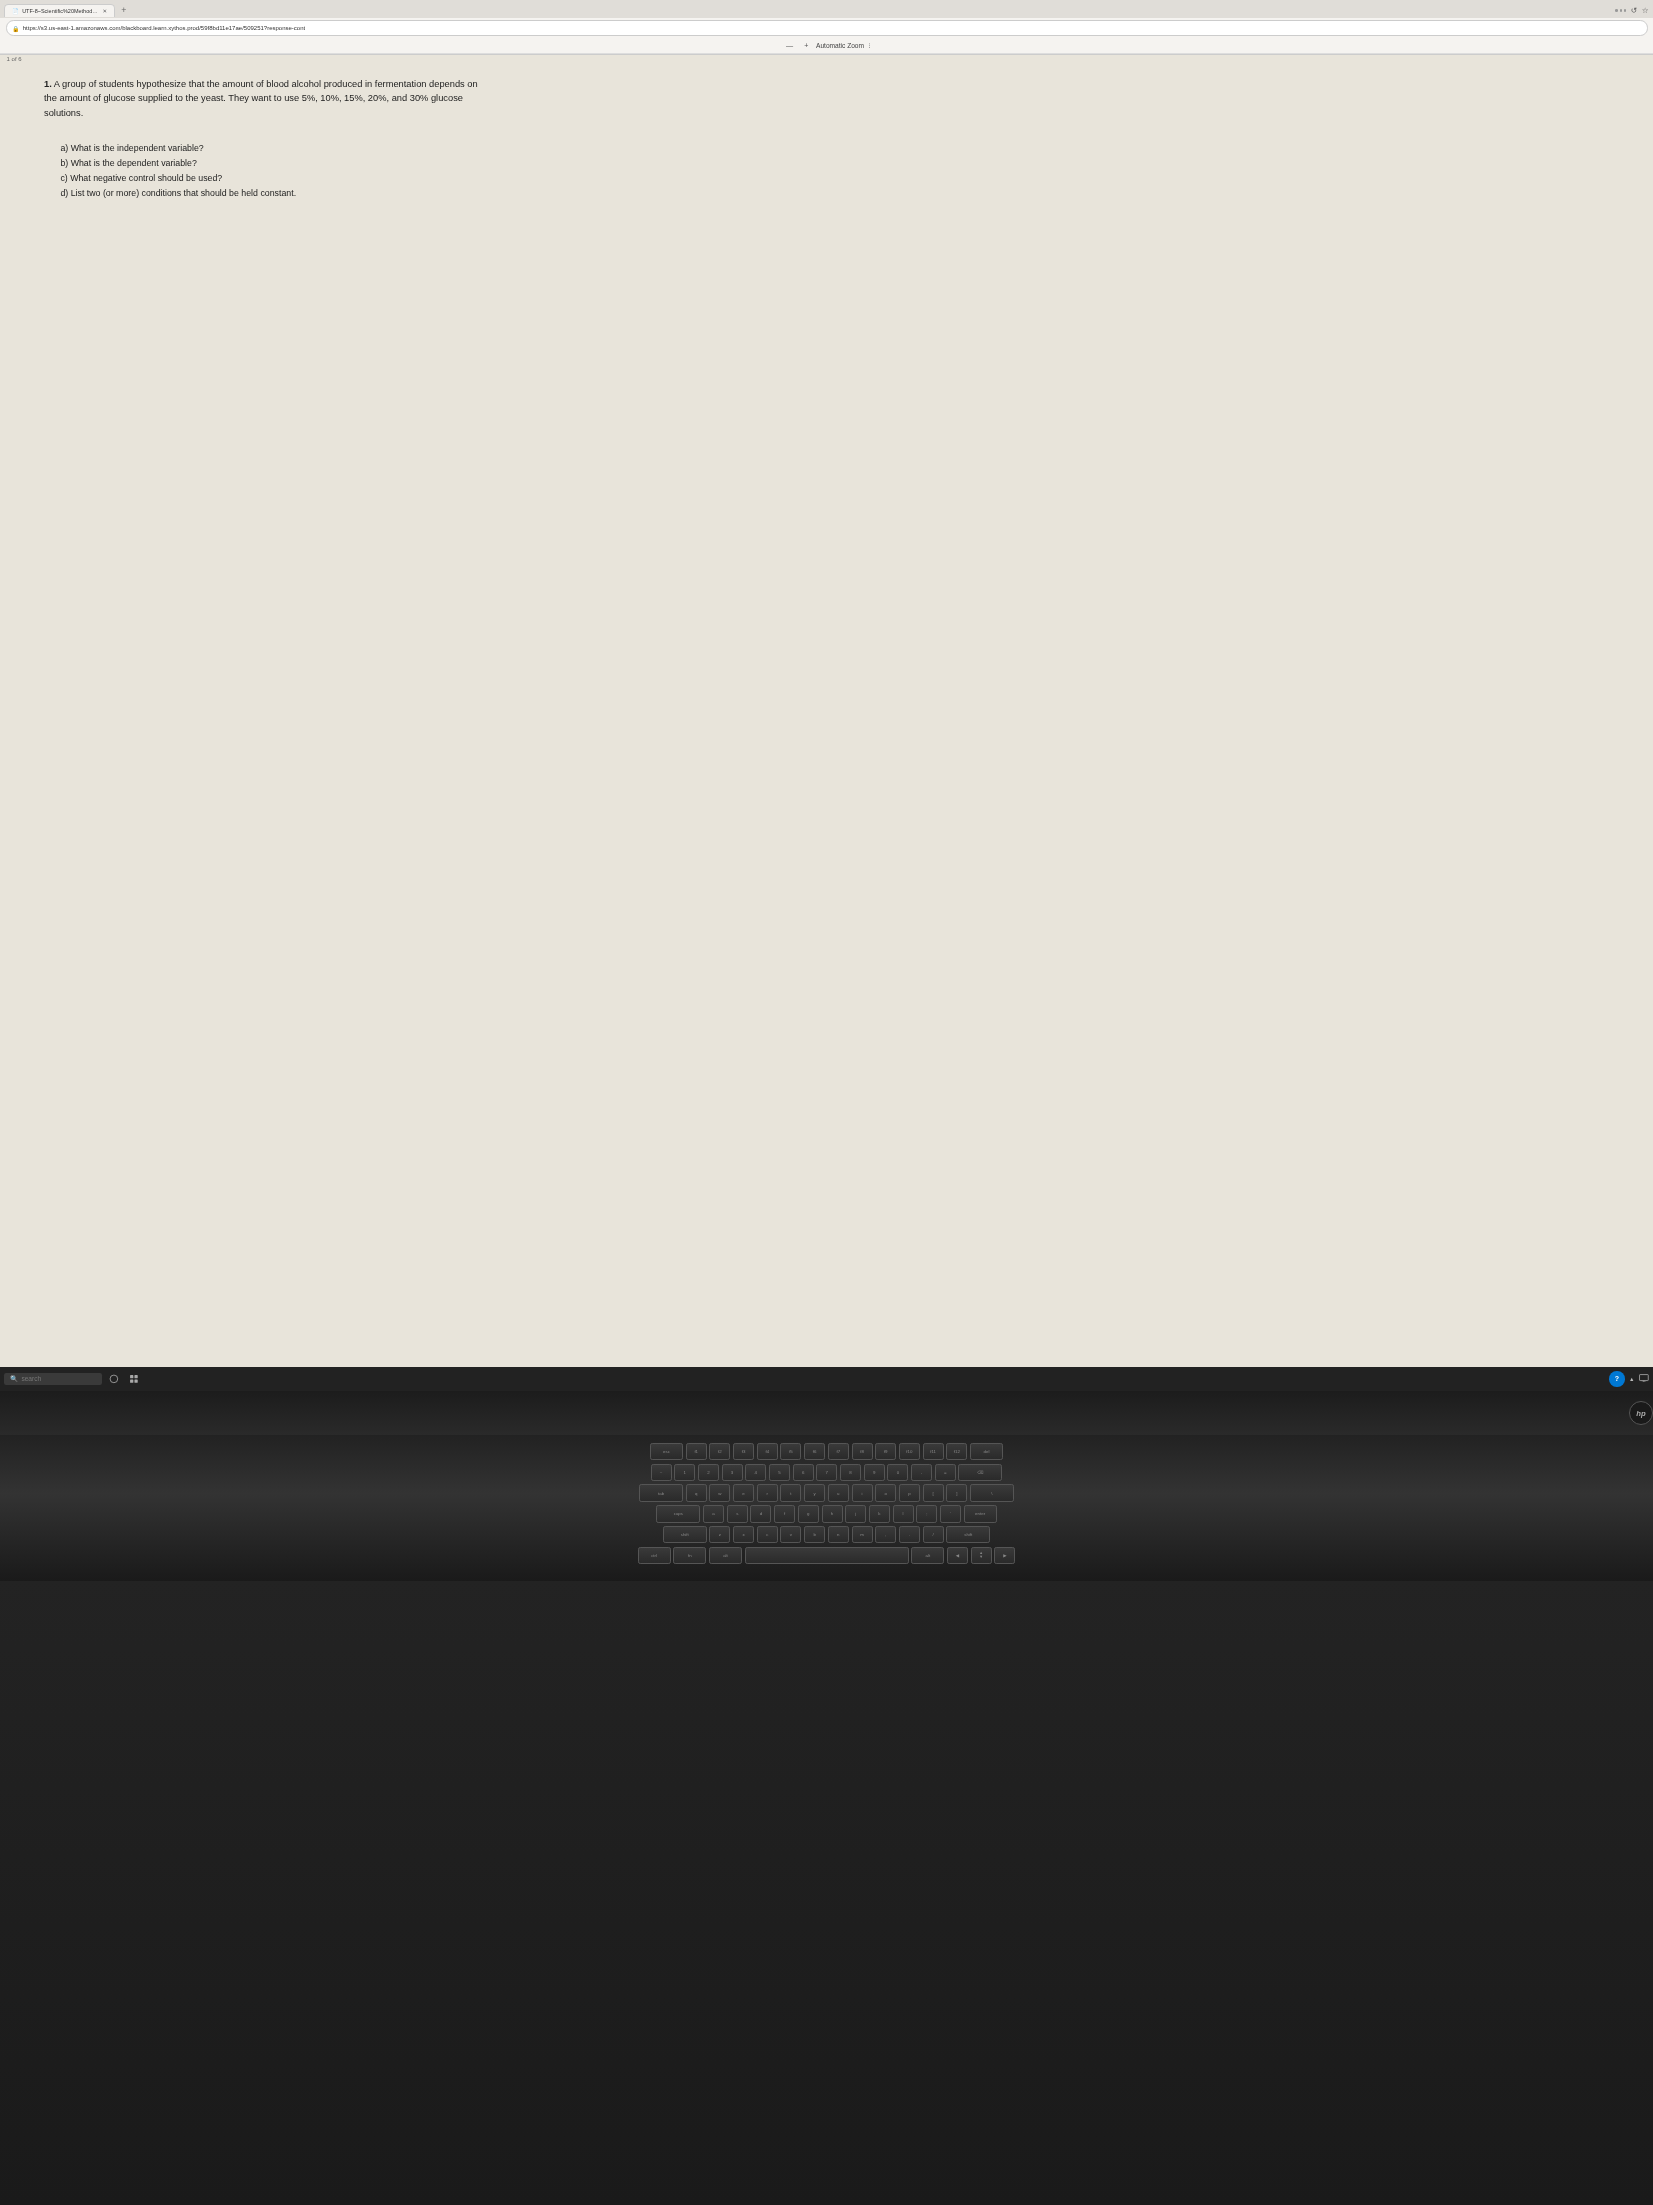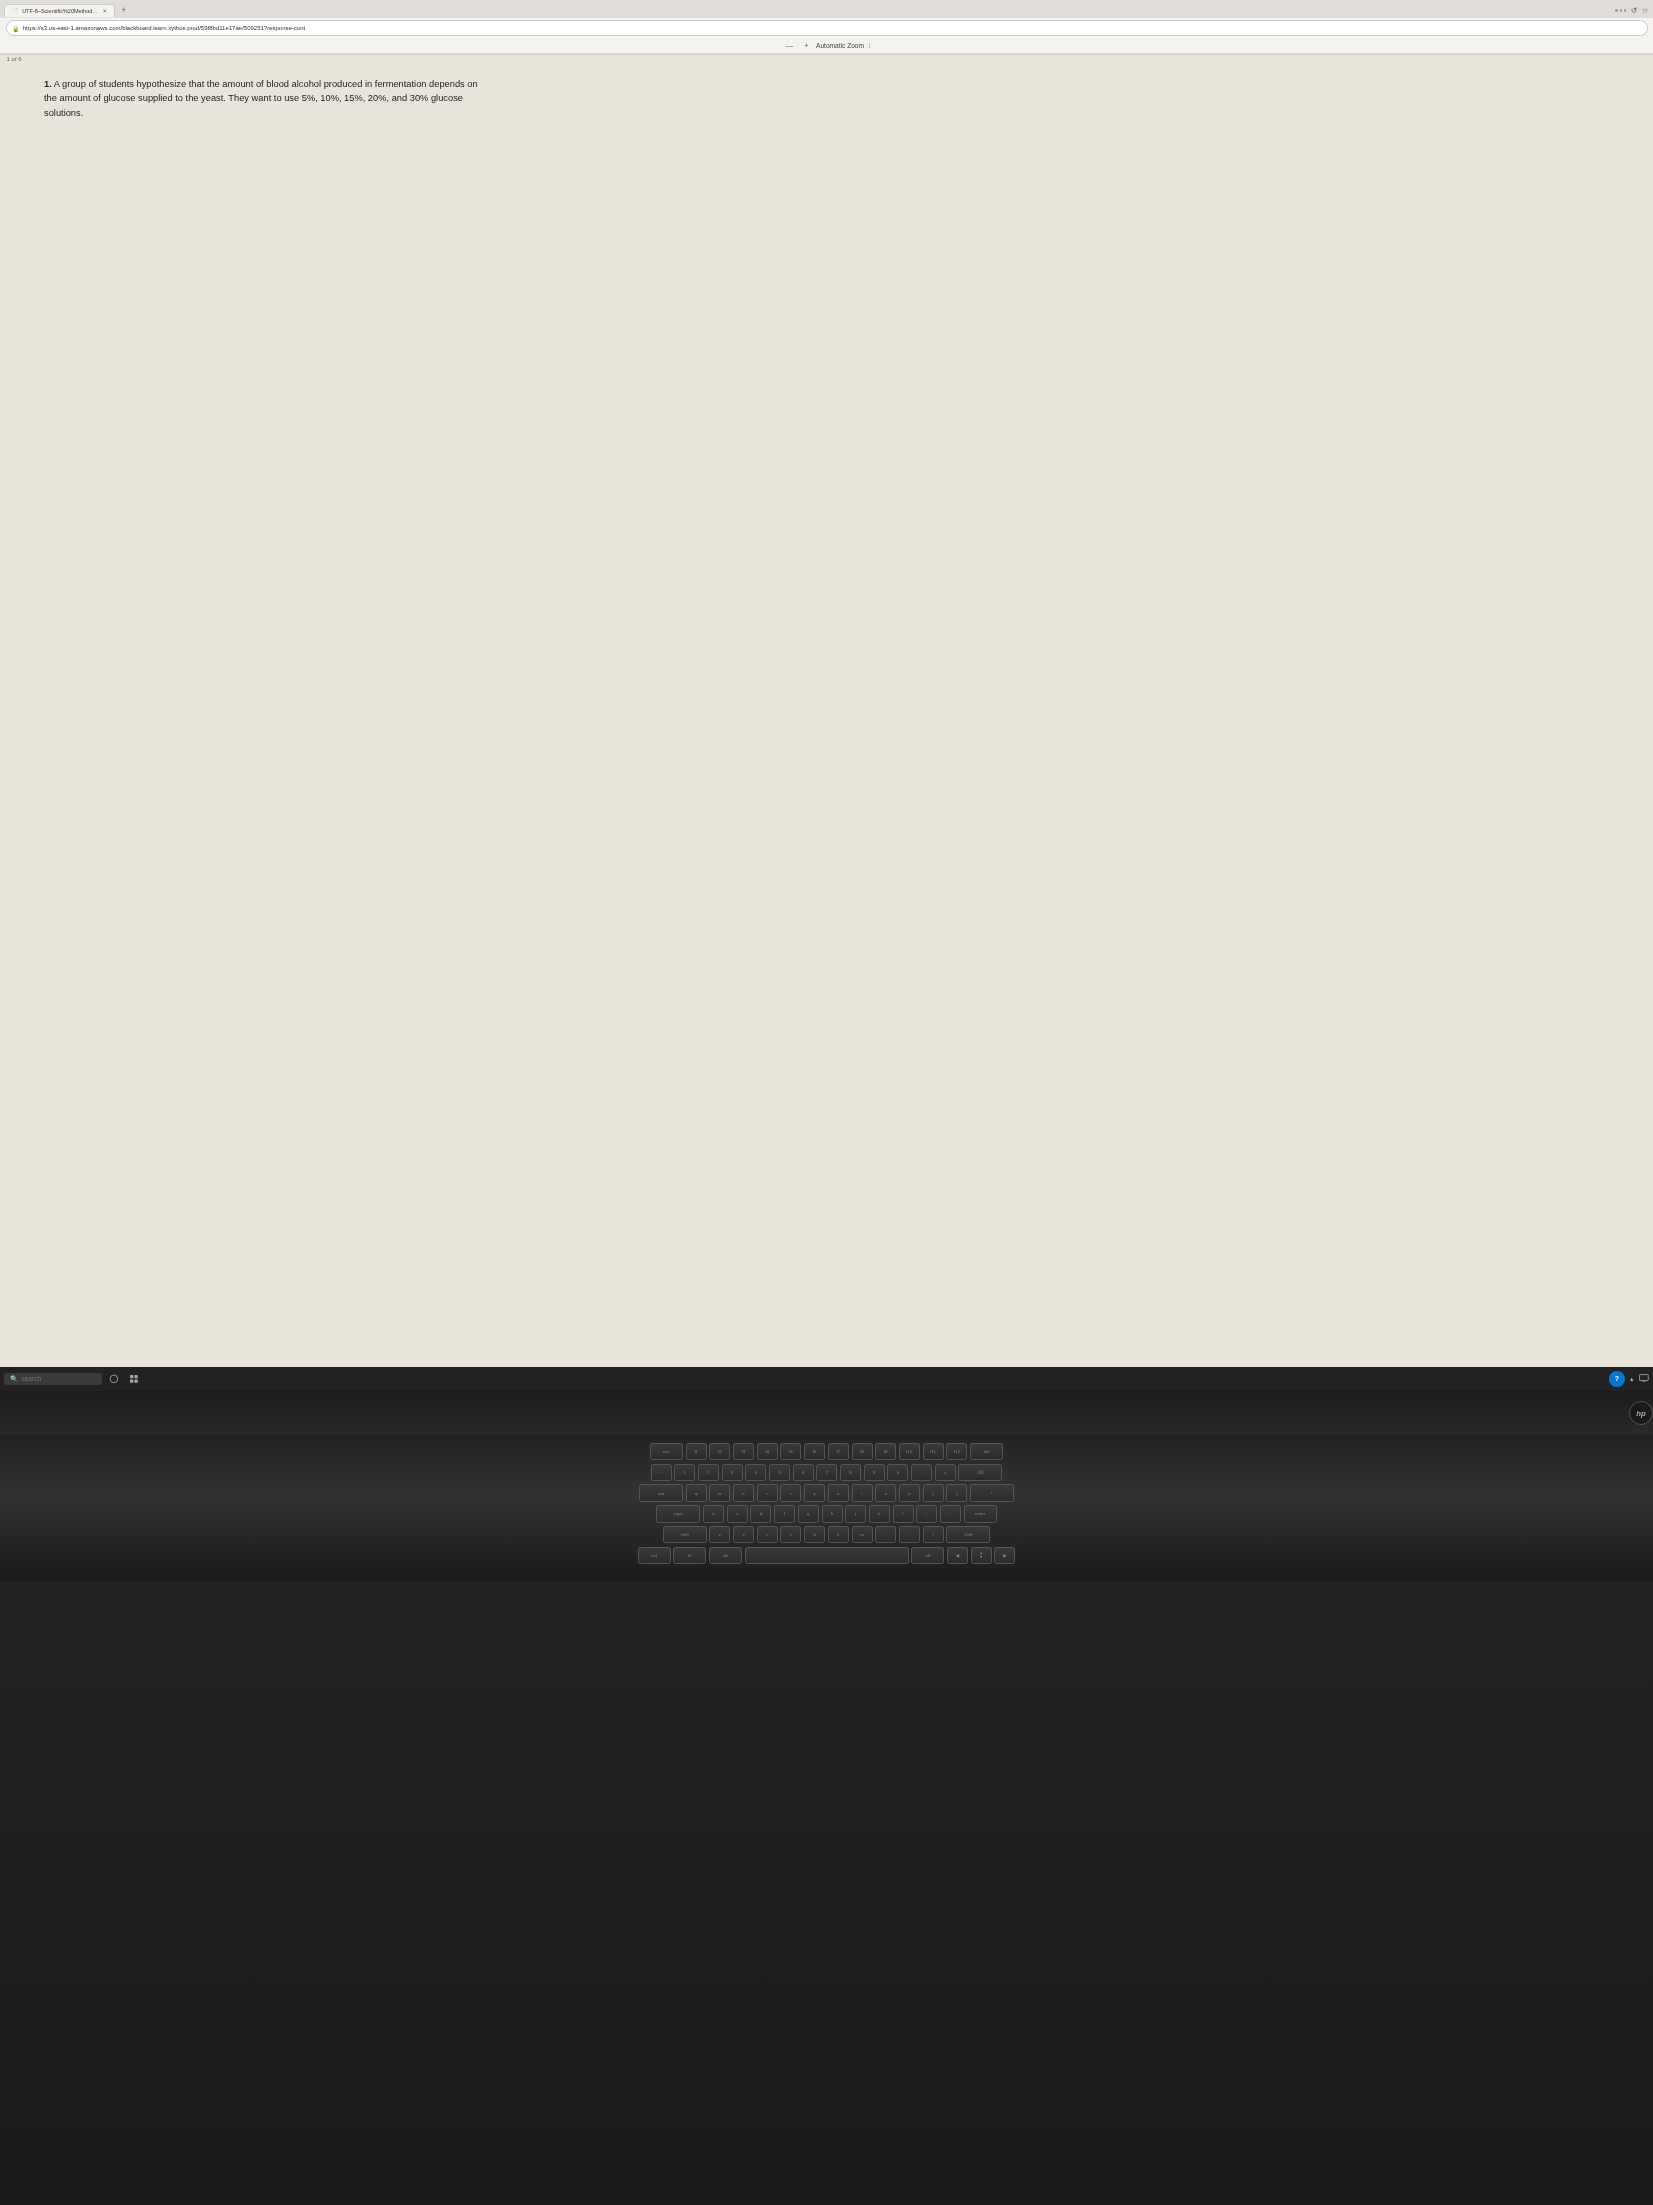--- a/index.html
+++ b/index.html
@@ -371,20 +371,26 @@
     </div>
 
     <div class="pdf-content">
       <span class="page-counter">1 of 6</span>
 
       <div class="question-block">
         <p class="question-text">
           <span style="font-weight:600;">1.</span>
           <span>A group of students hypothesize that the amount of blood alcohol produced in fermentation depends on the amount of glucose supplied to the yeast.  They want to use 5%, 10%, 15%, 20%, and 30% glucose solutions.</span>
         </p>
+        <ul class="sub-questions">
+          <li class="sub-question-item">a)  What is the independent variable?</li>
+          <li class="sub-question-item">b)  What is the dependent variable?</li>
+          <li class="sub-question-item">c)  What negative control should be used?</li>
+          <li class="sub-question-item">d)  List two (or more) conditions that should be held constant.</li>
+        </ul>
       </div>
     </div>
 
   </div>
 
   <div class="taskbar">
     <div class="taskbar-search">
       <span style="color:#999; font-size:6.6px;">🔍</span>
       <input class="taskbar-search-input" type="text" value="" placeholder="search" style="">
     </div>

